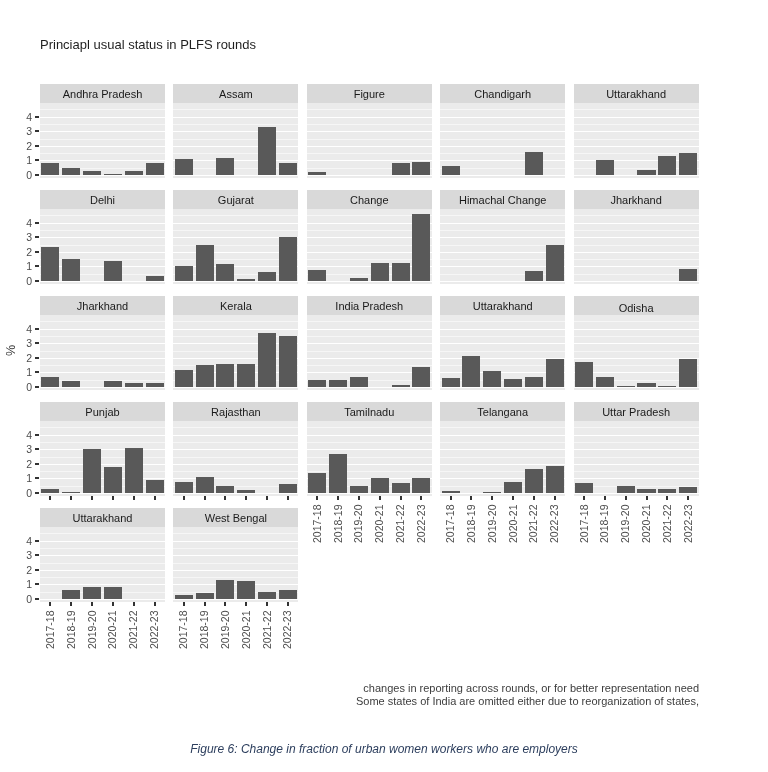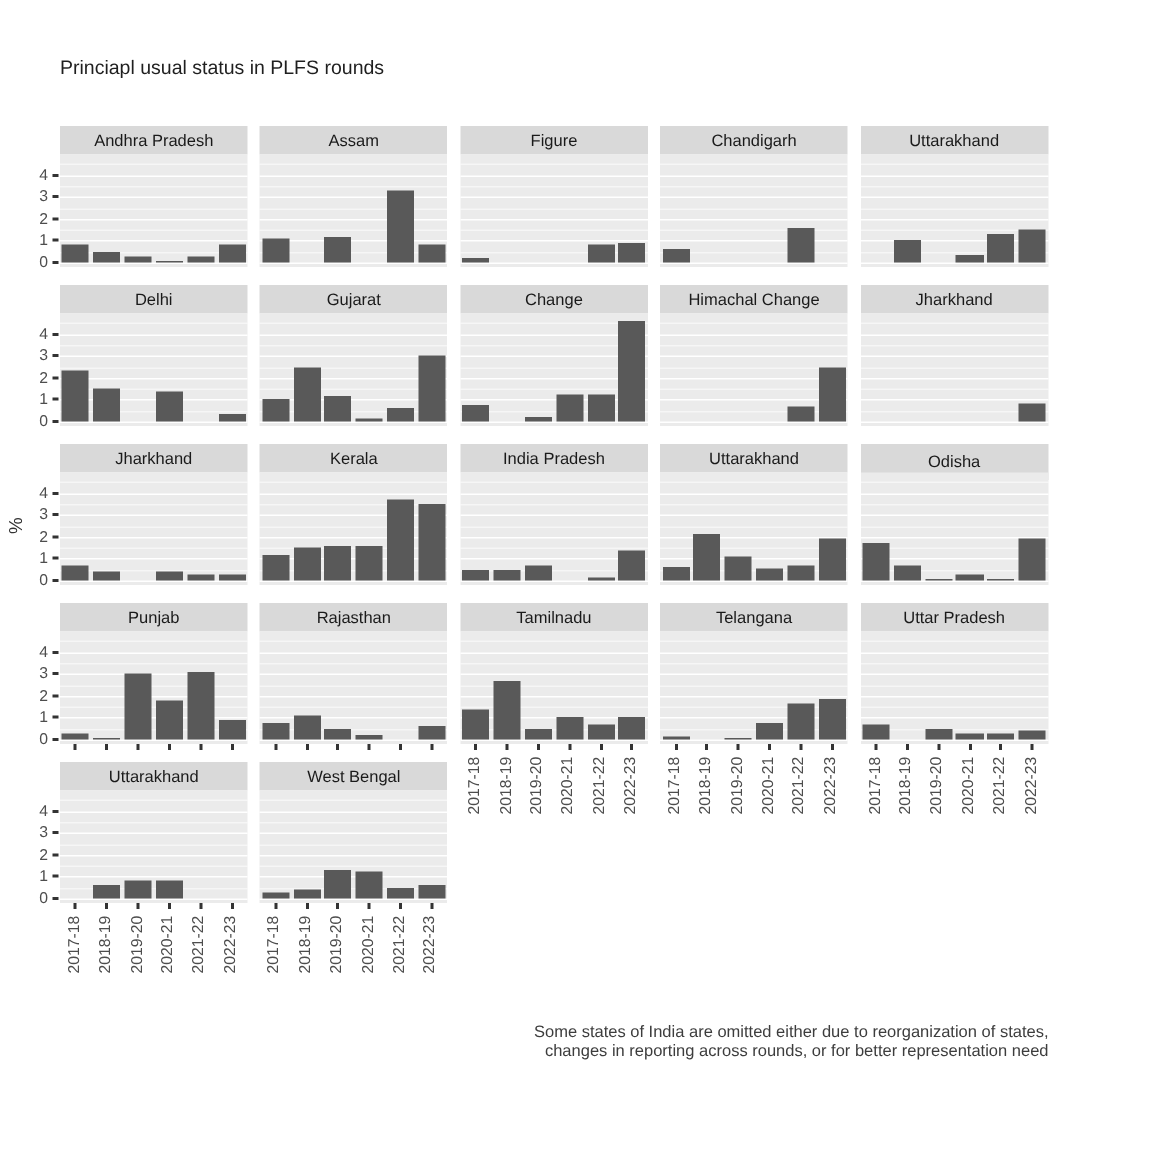--- a/index.html
+++ b/index.html
@@ -588,17 +588,18 @@
       <div class="xtick-label" style="left: 165.15px; top: 642.5px;">2018-19</div>
       <div class="xtick-label" style="left: 185.983px; top: 642.5px;">2019-20</div>
       <div class="xtick-label" style="left: 206.817px; top: 642.5px;">2020-21</div>
       <div class="xtick-label" style="left: 227.65px; top: 642.5px;">2021-22</div>
       <div class="xtick-label" style="left: 248.483px; top: 642.5px;">2022-23</div>
     </div>
 
   <div class="yaxis-title" style="left:-19px;top:343px;">%</div>
 
   <div class="caption">
+    <div>changes in reporting across rounds, or for better representation need</div>
     <div>Some states of India are omitted either due to reorganization of states,</div>
-    <div>changes in reporting across rounds, or for better representation need</div>
   </div>
 
+  <div class="figcaption">Figure 6: Change in fraction of urban women workers who are employers</div>
 </div>
 
 </body></html>

